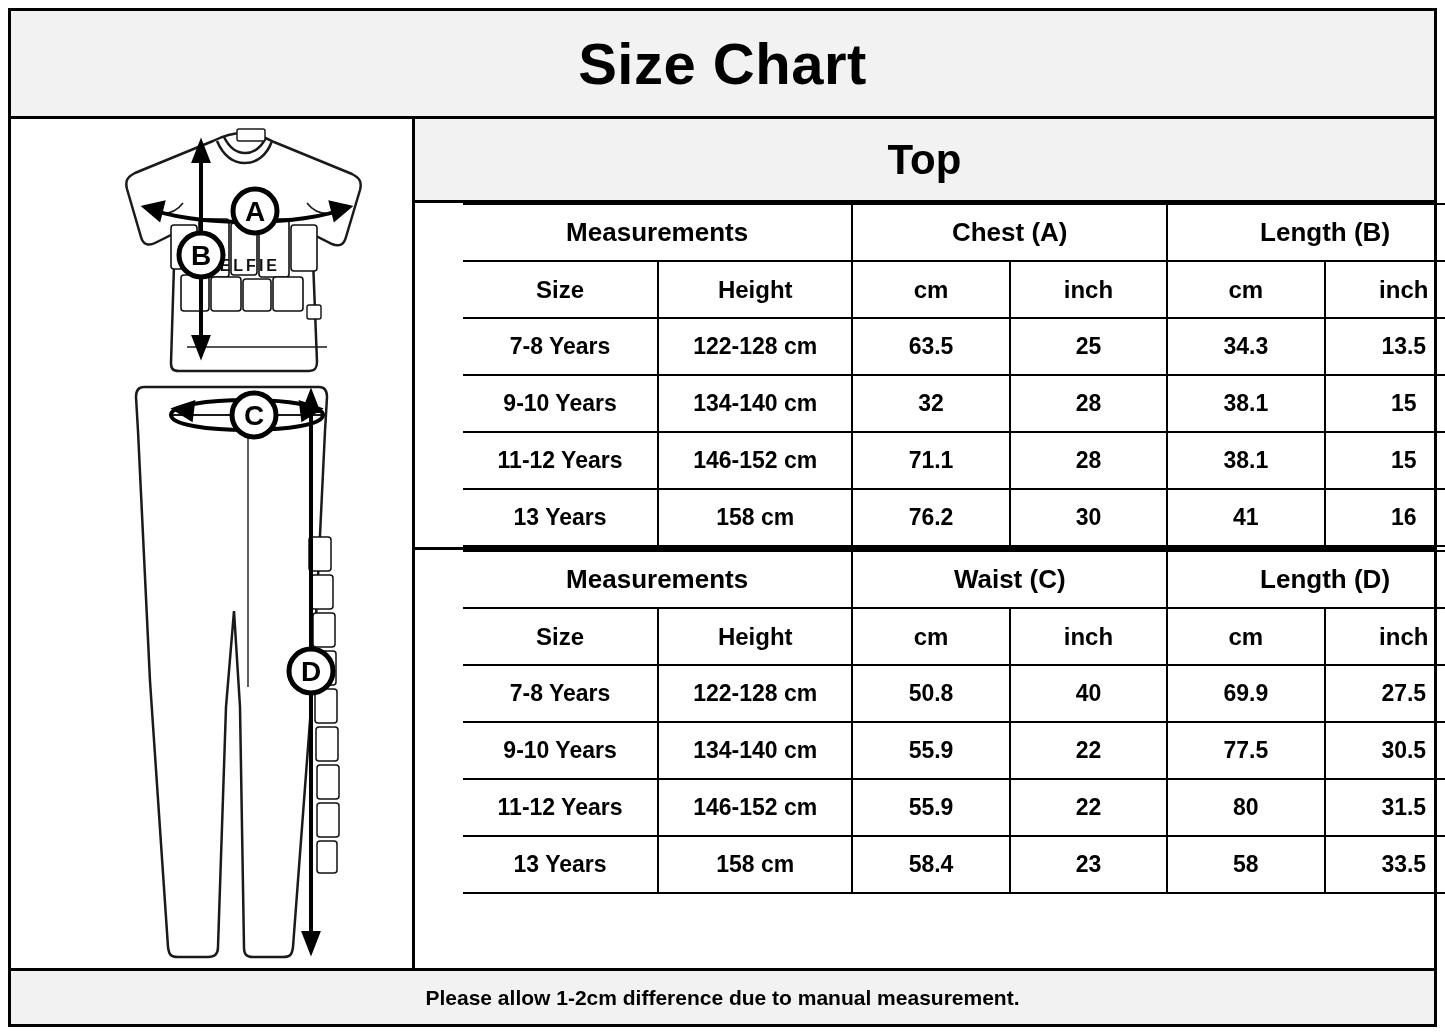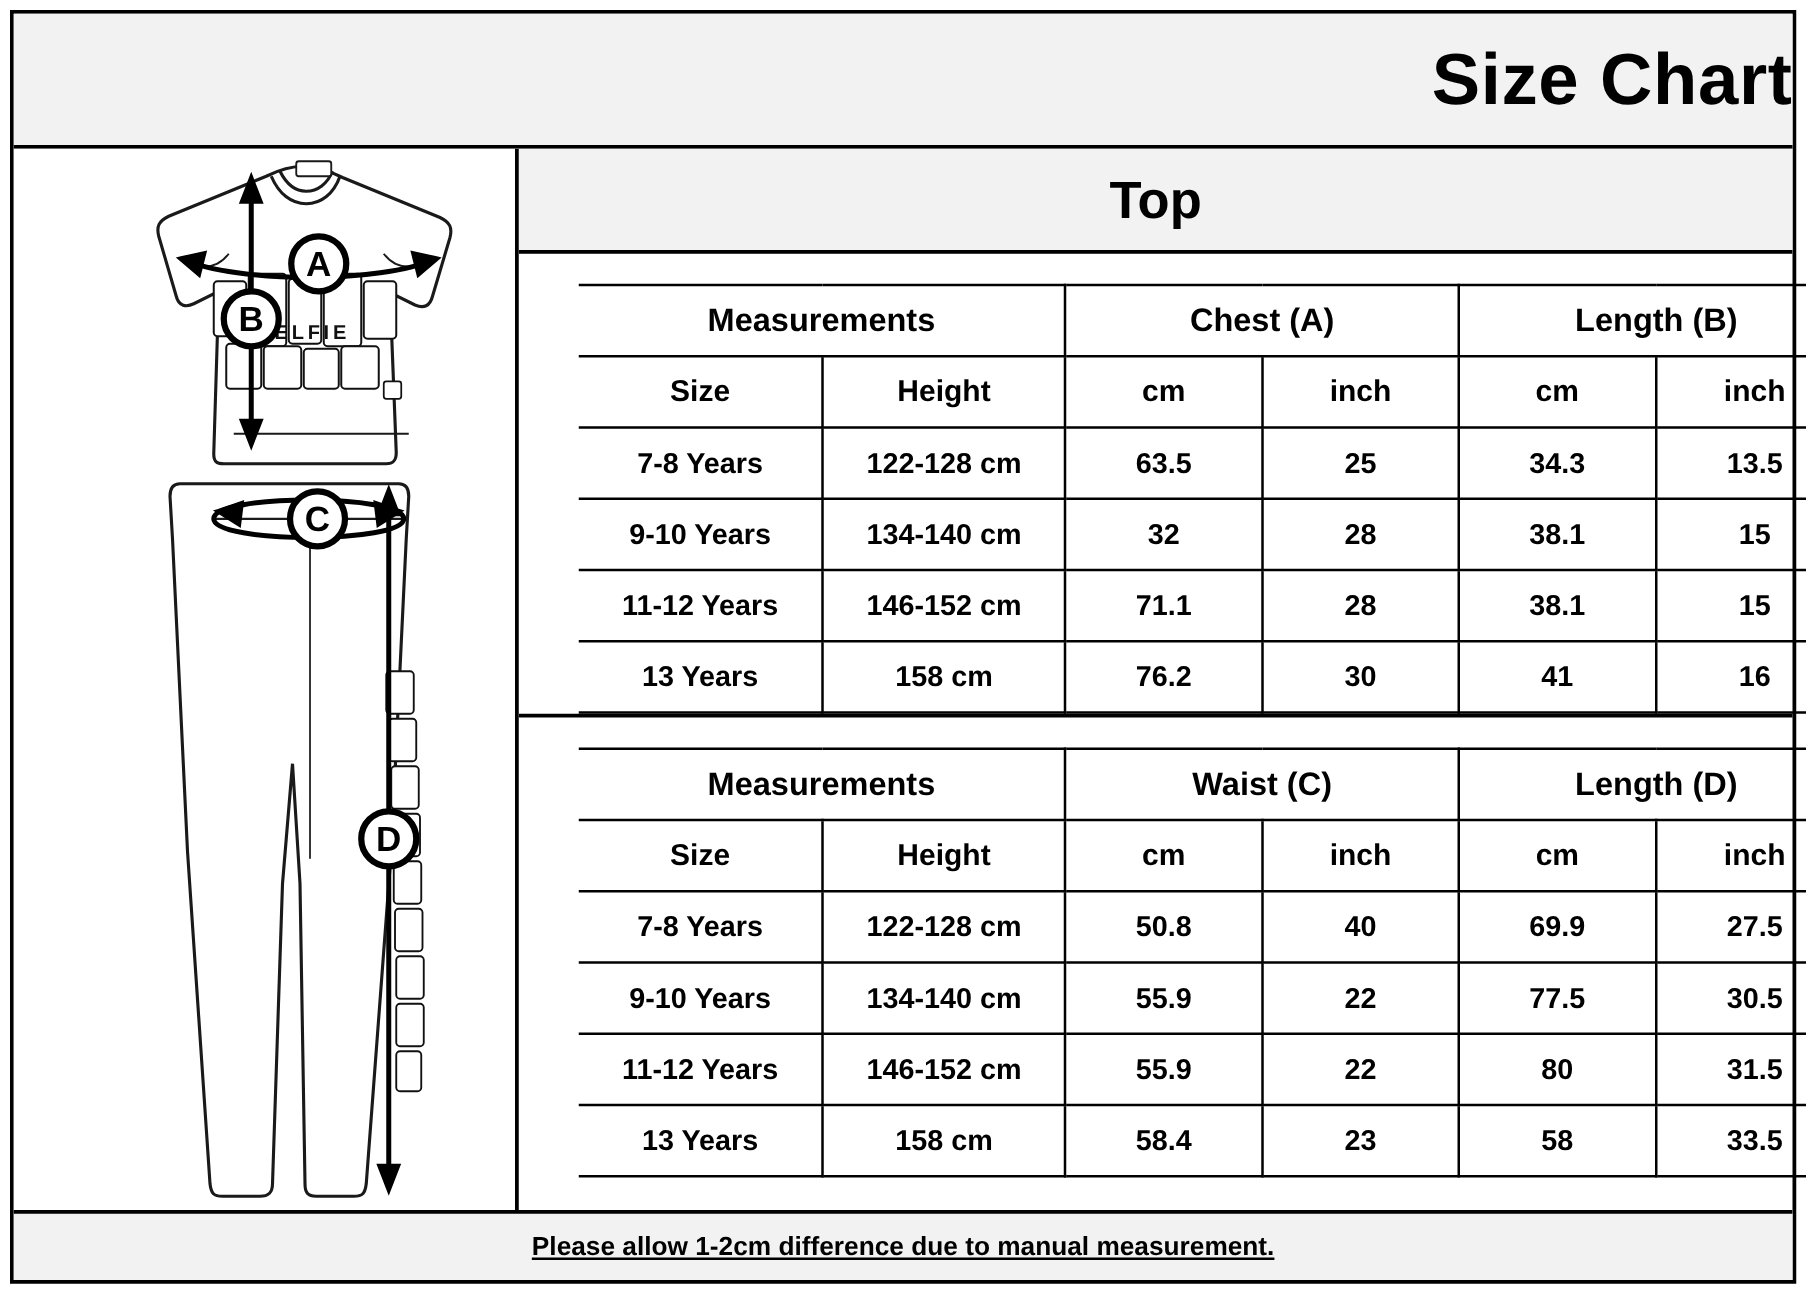--- a/index.html
+++ b/index.html
@@ -23,21 +23,21 @@
     box-sizing: border-box;
     background: #fff;
   }
   
   .title-bar {
     height: 108px;
     border-bottom: 3px solid #000;
     background: #f2f2f2;
     display: flex;
     align-items: center;
-    justify-content: flex-end;
+    justify-content: center;
     box-sizing: border-box;
   }
   .title-bar .title-text {
     font-size: 58px;
     font-weight: bold;
     letter-spacing: 0.5px;
     color: #000;
   }
   
   .body-row {
@@ -51,21 +51,20 @@
     box-sizing: border-box;
     position: relative;
     background: #fff;
     overflow: hidden;
   }
   .tables {
     flex: 1;
     display: flex;
     flex-direction: column;
     box-sizing: border-box;
-    gap: 24px;
   }
   
   .section-head {
     background: #f2f2f2;
     border-bottom: 3px solid #000;
     height: 84px;
     display: flex;
     align-items: center;
     justify-content: center;
     box-sizing: border-box;
@@ -120,21 +119,20 @@
     background: #f2f2f2;
     display: flex;
     align-items: center;
     justify-content: center;
     box-sizing: border-box;
   }
   .footer span {
     font-size: 21px;
     font-weight: bold;
     color: #000;
-    text-decoration: underline;
   }
   
   svg.garment { display: block; }
 </style>
 </head>
 <body>
 
 <div class="chart-frame">
 
   <div class="title-bar">

